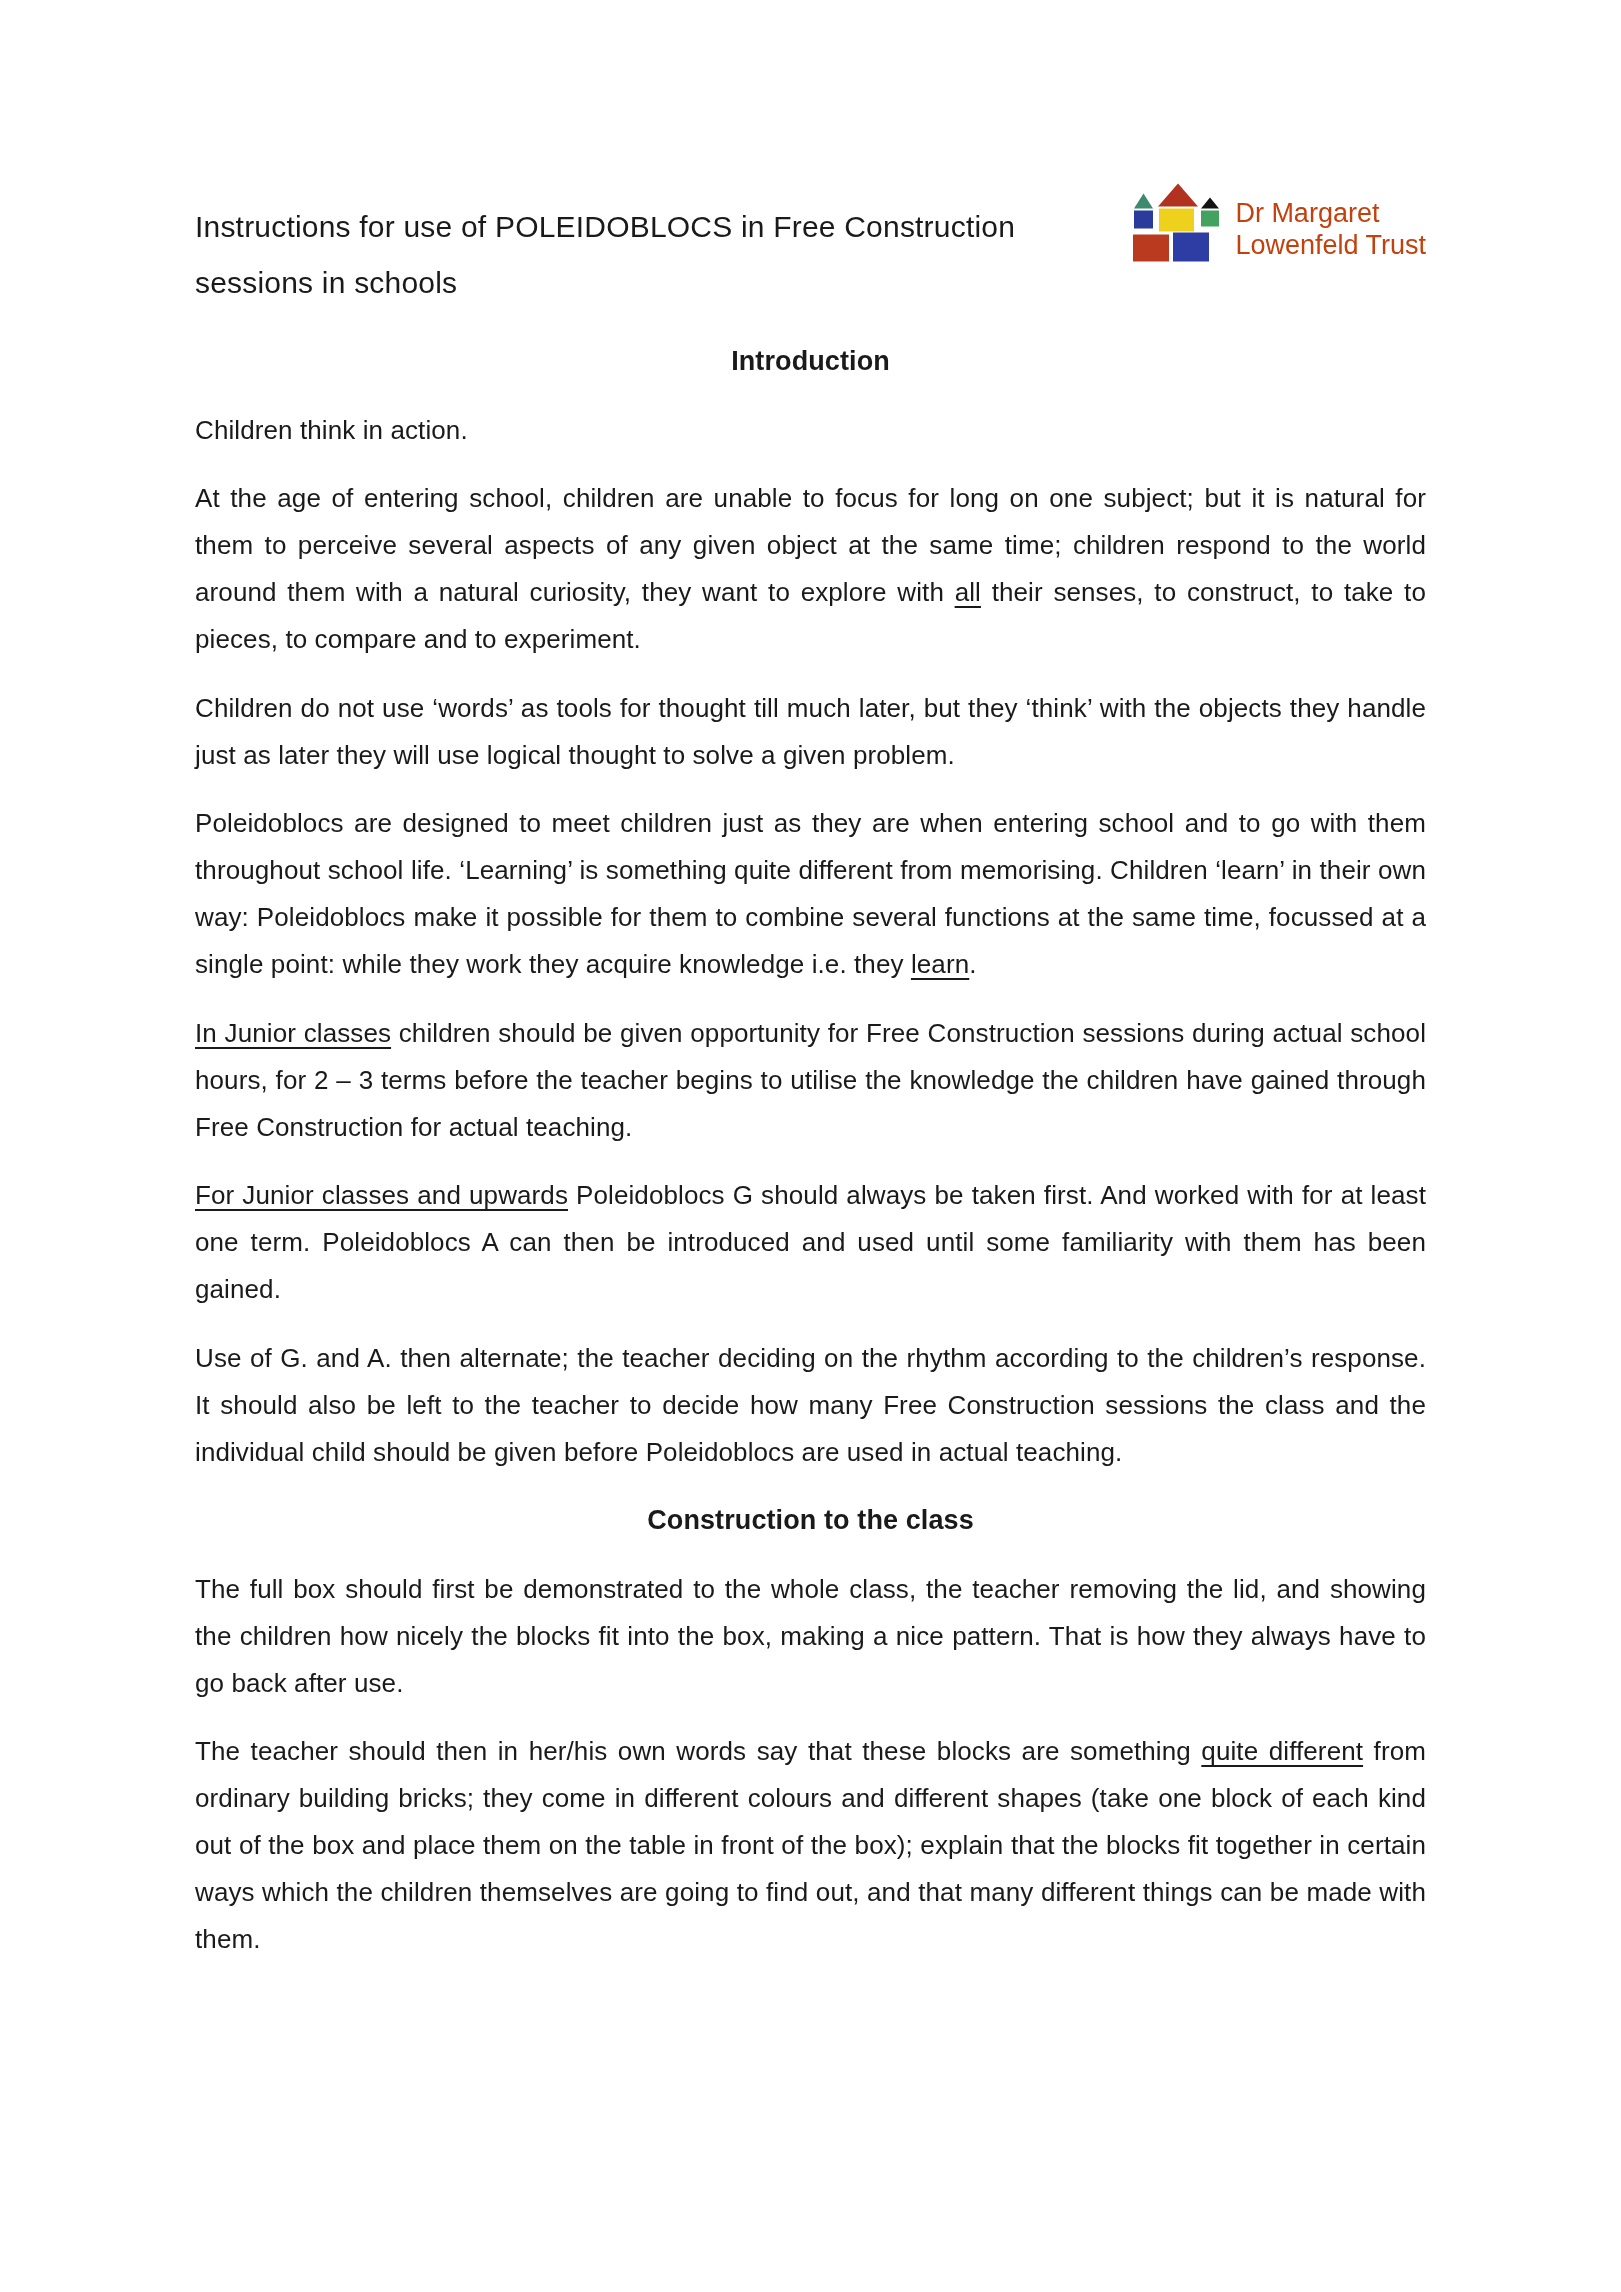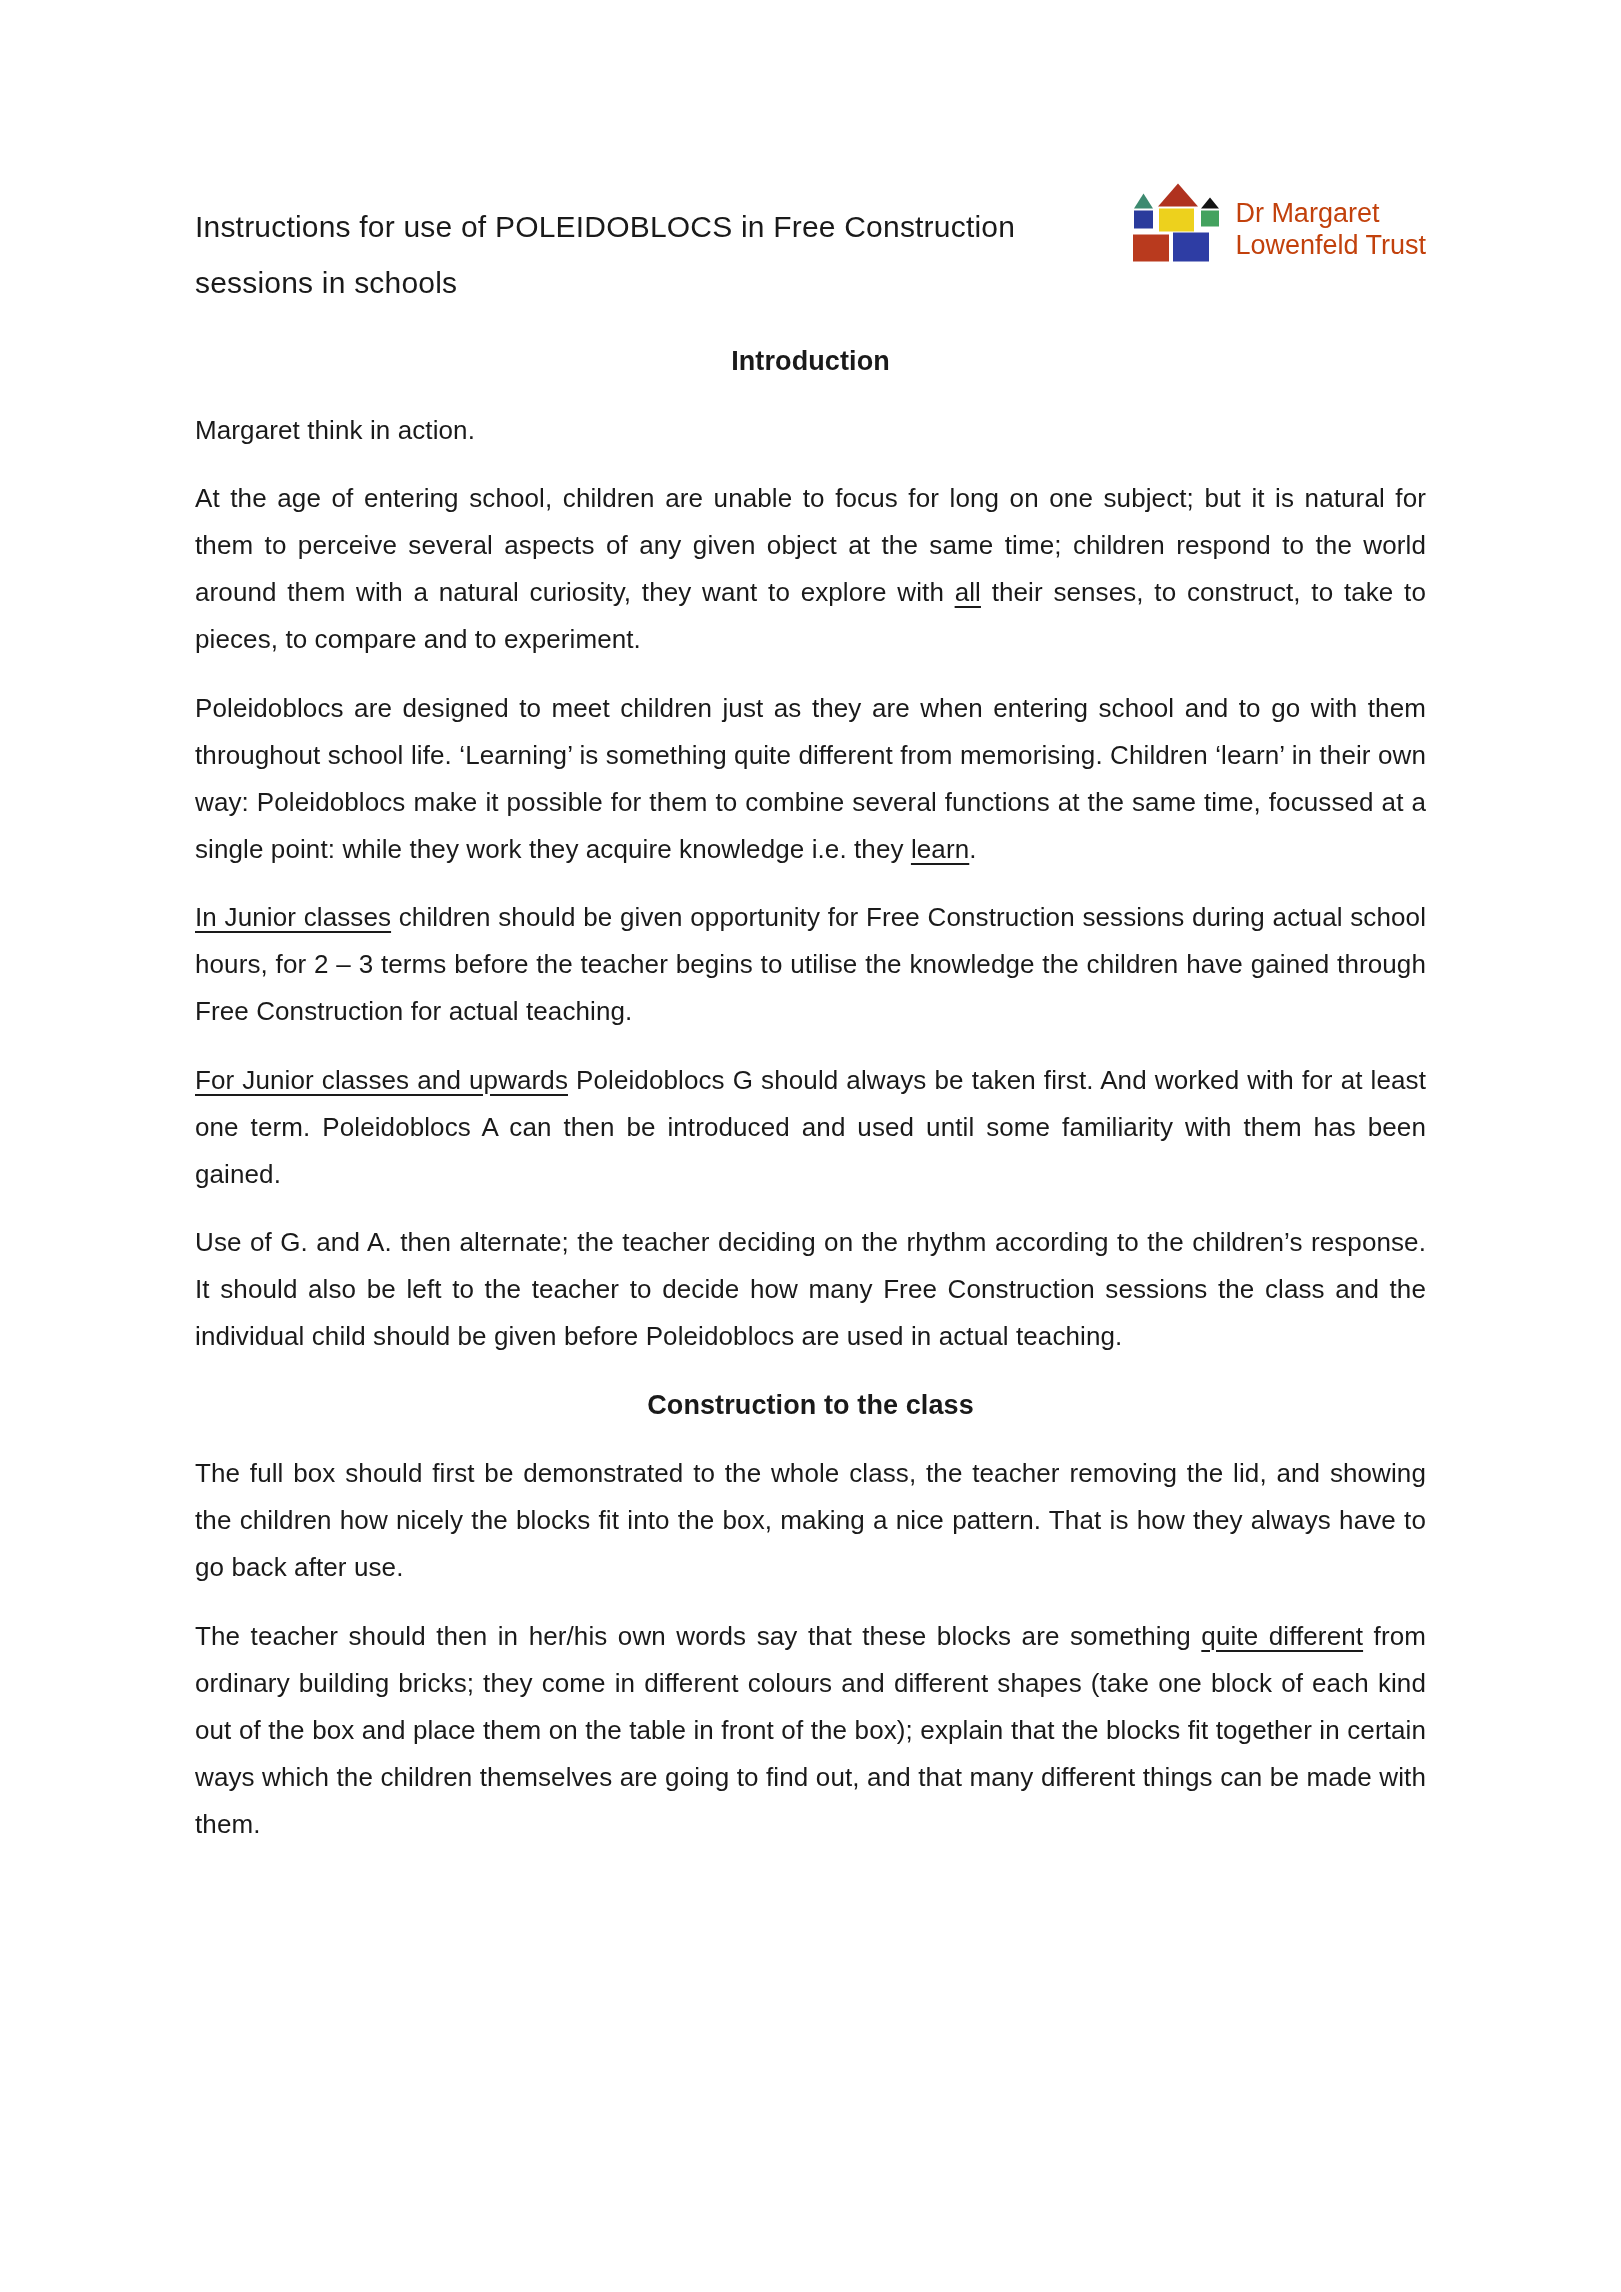--- a/index.html
+++ b/index.html
@@ -89,22 +89,23 @@
       </svg>
       <div class="logo-text">
         <div>Dr Margaret</div>
         <div>Lowenfeld Trust</div>
       </div>
     </div>
   </div>
 
   <div class="doc-body">
       <h2><span>Introduction</span></h2>
-      <p><span>Margaret think in action.</span></p>
+      <p><span>Children think in action.</span></p>
       <p><span>At the age of entering school, children are unable to focus for long on one subject; but it is natural for them to perceive several aspects of any given object at the same time; children respond to the world around them with a natural curiosity, they want to explore with </span><span class="u">all</span><span> their senses, to construct, to take to pieces, to compare and to experiment.</span></p>
+      <p><span>Children do not use ‘words’ as tools for thought till much later, but they ‘think’ with the objects they handle just as later they will use logical thought to solve a given problem.</span></p>
       <p><span>Poleidoblocs are designed to meet children just as they are when entering school and to go with them throughout school life. ‘Learning’ is something quite different from memorising. Children ‘learn’ in their own way: Poleidoblocs make it possible for them to combine several functions at the same time, focussed at a single point: while they work they acquire knowledge i.e. they </span><span class="u">learn</span><span>.</span></p>
       <p><span class="u">In Junior classes</span><span> children should be given opportunity for Free Construction sessions during actual school hours, for 2 – 3 terms before the teacher begins to utilise the knowledge the children have gained through Free Construction for actual teaching.</span></p>
       <p><span class="u">For Junior classes and upwards</span><span> Poleidoblocs G should always be taken first. And worked with for at least one term. Poleidoblocs A can then be introduced and used until some familiarity with them has been gained.</span></p>
       <p><span>Use of G. and A. then alternate; the teacher deciding on the rhythm according to the children’s response. It should also be left to the teacher to decide how many Free Construction sessions the class and the individual child should be given before Poleidoblocs are used in actual teaching.</span></p>
       <h2><span>Construction to the class</span></h2>
       <p><span>The full box should first be demonstrated to the whole class, the teacher removing the lid, and showing the children how nicely the blocks fit into the box, making a nice pattern. That is how they always have to go back after use.</span></p>
       <p><span>The teacher should then in her/his own words say that these blocks are something </span><span class="u">quite different</span><span> from ordinary building bricks; they come in different colours and different shapes (take one block of each kind out of the box and place them on the table in front of the box); explain that the blocks fit together in certain ways which the children themselves are going to find out, and that many different things can be made with them.</span></p>
     </div>
 
 </div>

